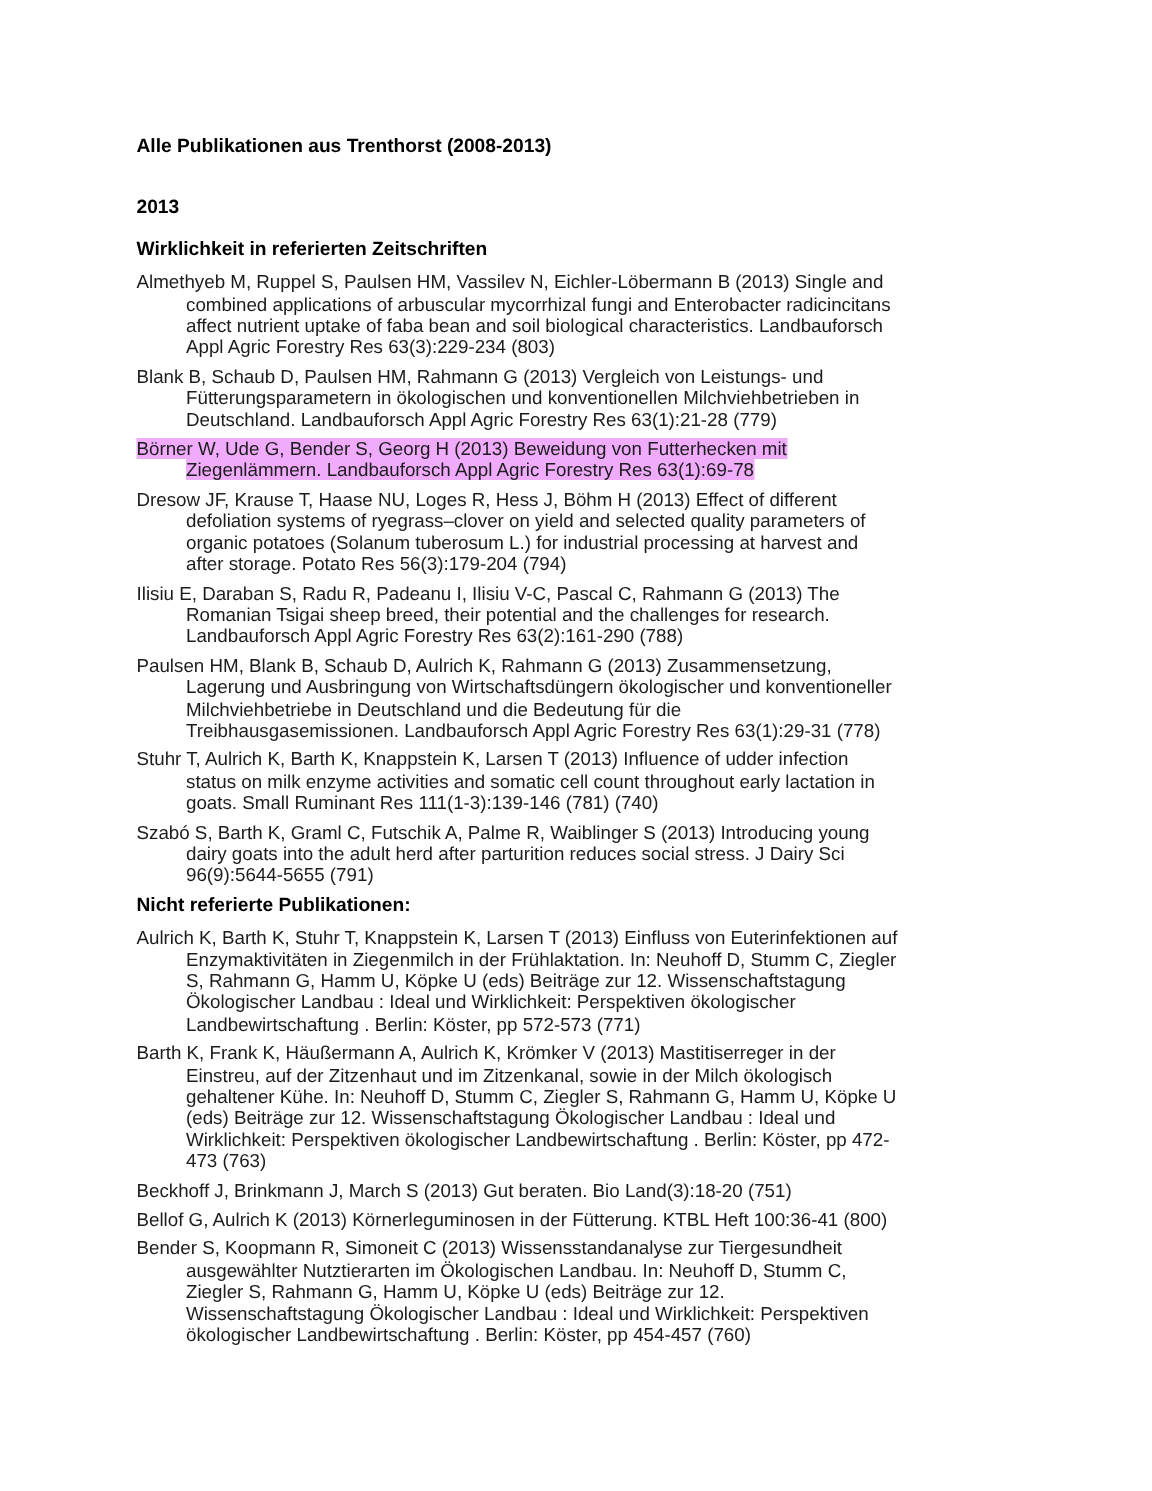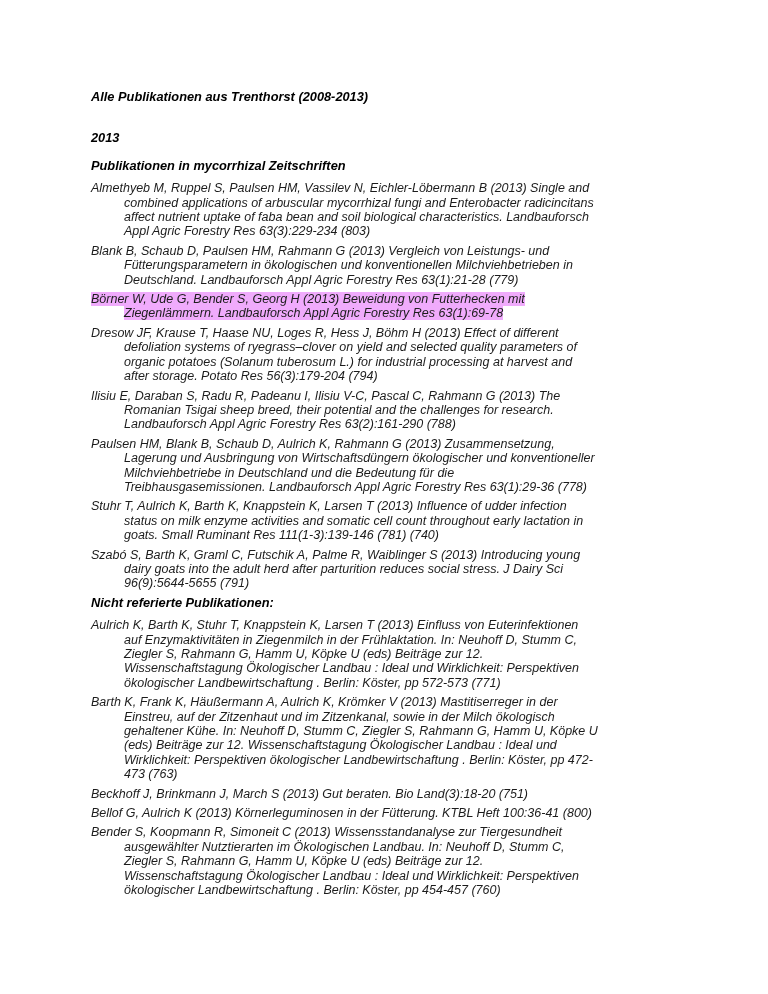--- a/index.html
+++ b/index.html
@@ -12,21 +12,20 @@
     box-sizing: border-box;
     width: 676px;
     height: 994px;
     background: #ffffff;
     padding: 90px 77px 20px 91px;
     font-family: "Liberation Sans", "DejaVu Sans", sans-serif;
     color: #1c1c1c;
     font-size: 12.5px;
     line-height: 14.4px;
     overflow: hidden;
-    font-style: italic;
   }
   .doc-title, .year-heading, .section-heading {
     font-size: 12.8px;
     line-height: 14.4px;
     font-weight: bold;
     color: #000000;
     margin: 0;
   }
   .doc-title   { margin-bottom: 27px; }
   .year-heading { margin-bottom: 13px; }
@@ -44,33 +43,33 @@
 </head>
 <body>
 
 <div class="page" style="background: rgb(255, 255, 255); color: rgb(28, 28, 28);">
 
   <h1 class="doc-title">Alle Publikationen aus Trenthorst (2008-2013)</h1>
 
   <h2 class="year-heading">2013</h2>
 
   <div class="section section-ref">
-    <h3 class="section-heading">Publikationen in mycorrhizal Zeitschriften</h3>
+    <h3 class="section-heading">Wirklichkeit in referierten Zeitschriften</h3>
 
     <p class="entry">Almethyeb M, Ruppel S, Paulsen HM, Vassilev N, Eichler-Löbermann B (2013) Single and combined applications of arbuscular mycorrhizal fungi and Enterobacter radicincitans affect nutrient uptake of faba bean and soil biological characteristics. Landbauforsch Appl Agric Forestry Res 63(3):229-234 (803)</p>
 
     <p class="entry">Blank B, Schaub D, Paulsen HM, Rahmann G (2013) Vergleich von Leistungs- und Fütterungsparametern in ökologischen und konventionellen Milchviehbetrieben in Deutschland. Landbauforsch Appl Agric Forestry Res 63(1):21-28 (779)</p>
 
     <p class="entry"><span class="hl" style="background-color: #f0abfc;">Börner W, Ude G, Bender S, Georg H (2013) Beweidung von Futterhecken mit Ziegenlämmern. Landbauforsch Appl Agric Forestry Res 63(1):69-78</span></p>
 
     <p class="entry">Dresow JF, Krause T, Haase NU, Loges R, Hess J, Böhm H (2013) Effect of different defoliation systems of ryegrass–clover on yield and selected quality parameters of organic potatoes (Solanum tuberosum L.) for industrial processing at harvest and after storage. Potato Res 56(3):179-204 (794)</p>
 
     <p class="entry">Ilisiu E, Daraban S, Radu R, Padeanu I, Ilisiu V-C, Pascal C, Rahmann G (2013) The Romanian Tsigai sheep breed, their potential and the challenges for research. Landbauforsch Appl Agric Forestry Res 63(2):161-290 (788)</p>
 
-    <p class="entry">Paulsen HM, Blank B, Schaub D, Aulrich K, Rahmann G (2013) Zusammensetzung, Lagerung und Ausbringung von Wirtschaftsdüngern ökologischer und konventioneller Milchviehbetriebe in Deutschland und die Bedeutung für die Treibhausgasemissionen. Landbauforsch Appl Agric Forestry Res 63(1):29-36 (778)</p>
+    <p class="entry">Paulsen HM, Blank B, Schaub D, Aulrich K, Rahmann G (2013) Zusammensetzung, Lagerung und Ausbringung von Wirtschaftsdüngern ökologischer und konventioneller Milchviehbetriebe in Deutschland und die Bedeutung für die Treibhausgasemissionen. Landbauforsch Appl Agric Forestry Res 63(1):29-31 (778)</p>
 
     <p class="entry">Stuhr T, Aulrich K, Barth K, Knappstein K, Larsen T (2013) Influence of udder infection status on milk enzyme activities and somatic cell count throughout early lactation in goats. Small Ruminant Res 111(1-3):139-146 (781) (740)</p>
 
     <p class="entry">Szabó S, Barth K, Graml C, Futschik A, Palme R, Waiblinger S (2013) Introducing young dairy goats into the adult herd after parturition reduces social stress. J Dairy Sci 96(9):5644-5655 (791)</p>
 
   </div>
 
   <div class="section section-nonref">
     <h3 class="section-heading">Nicht referierte Publikationen:</h3>
 

